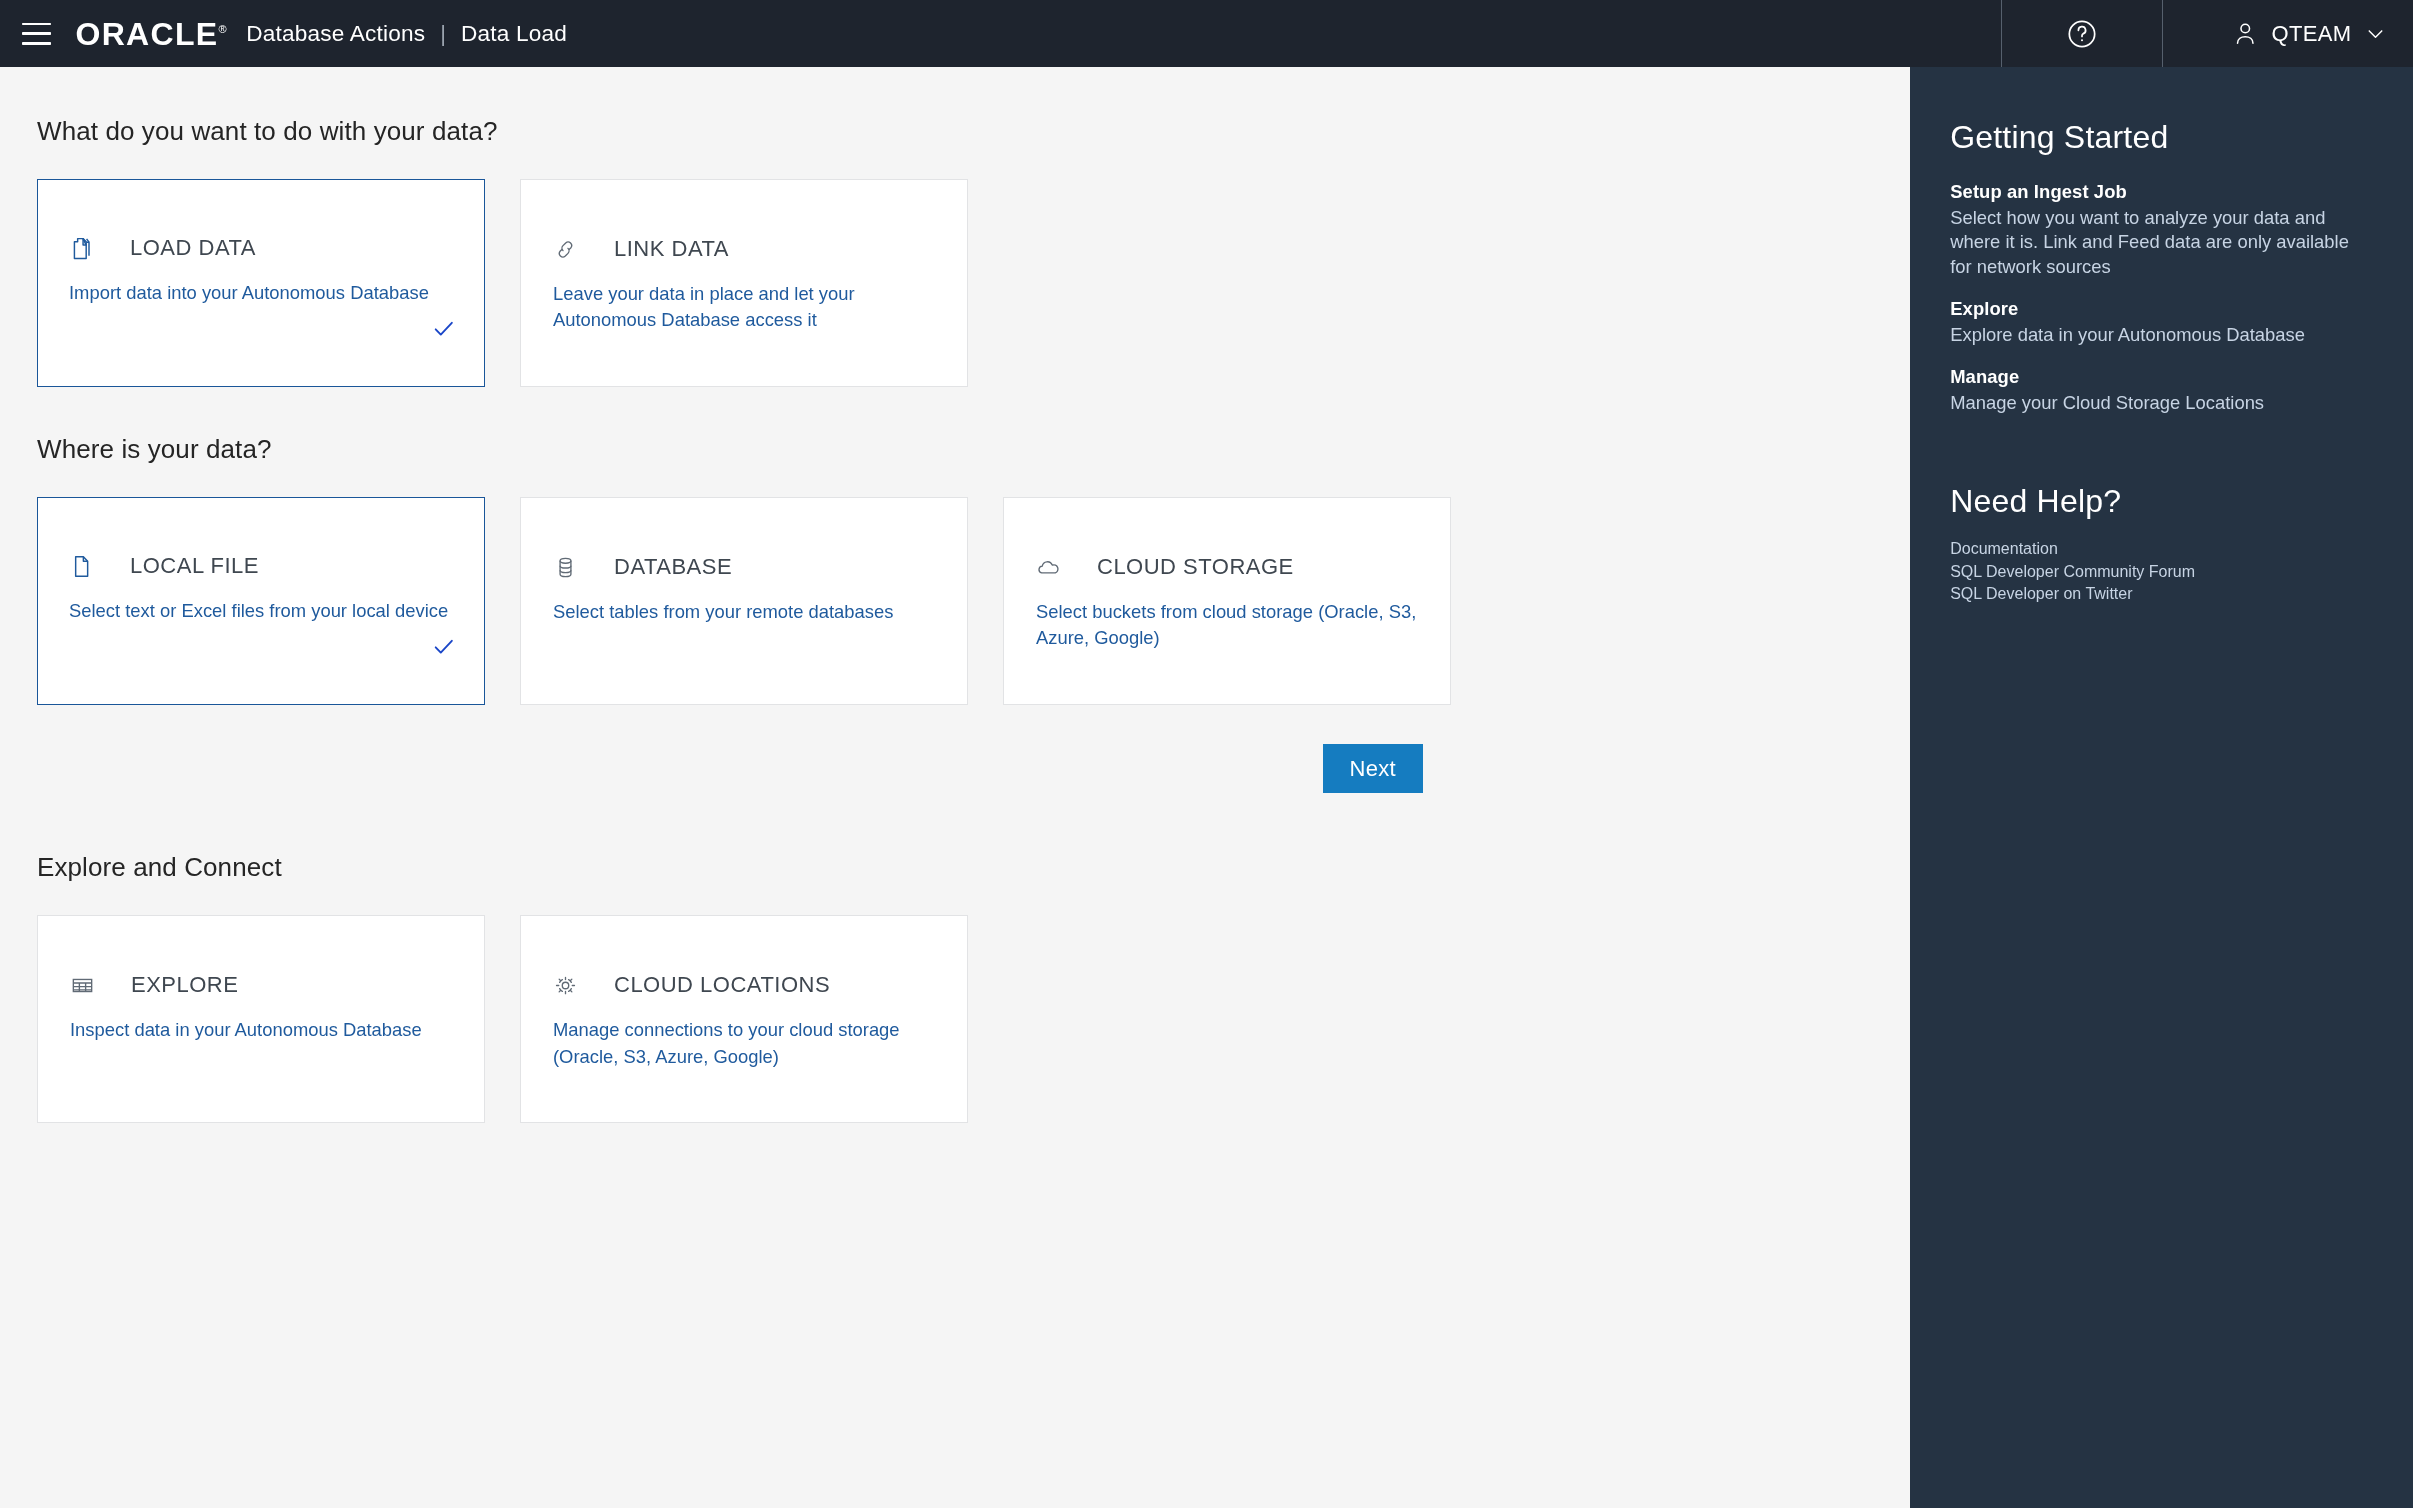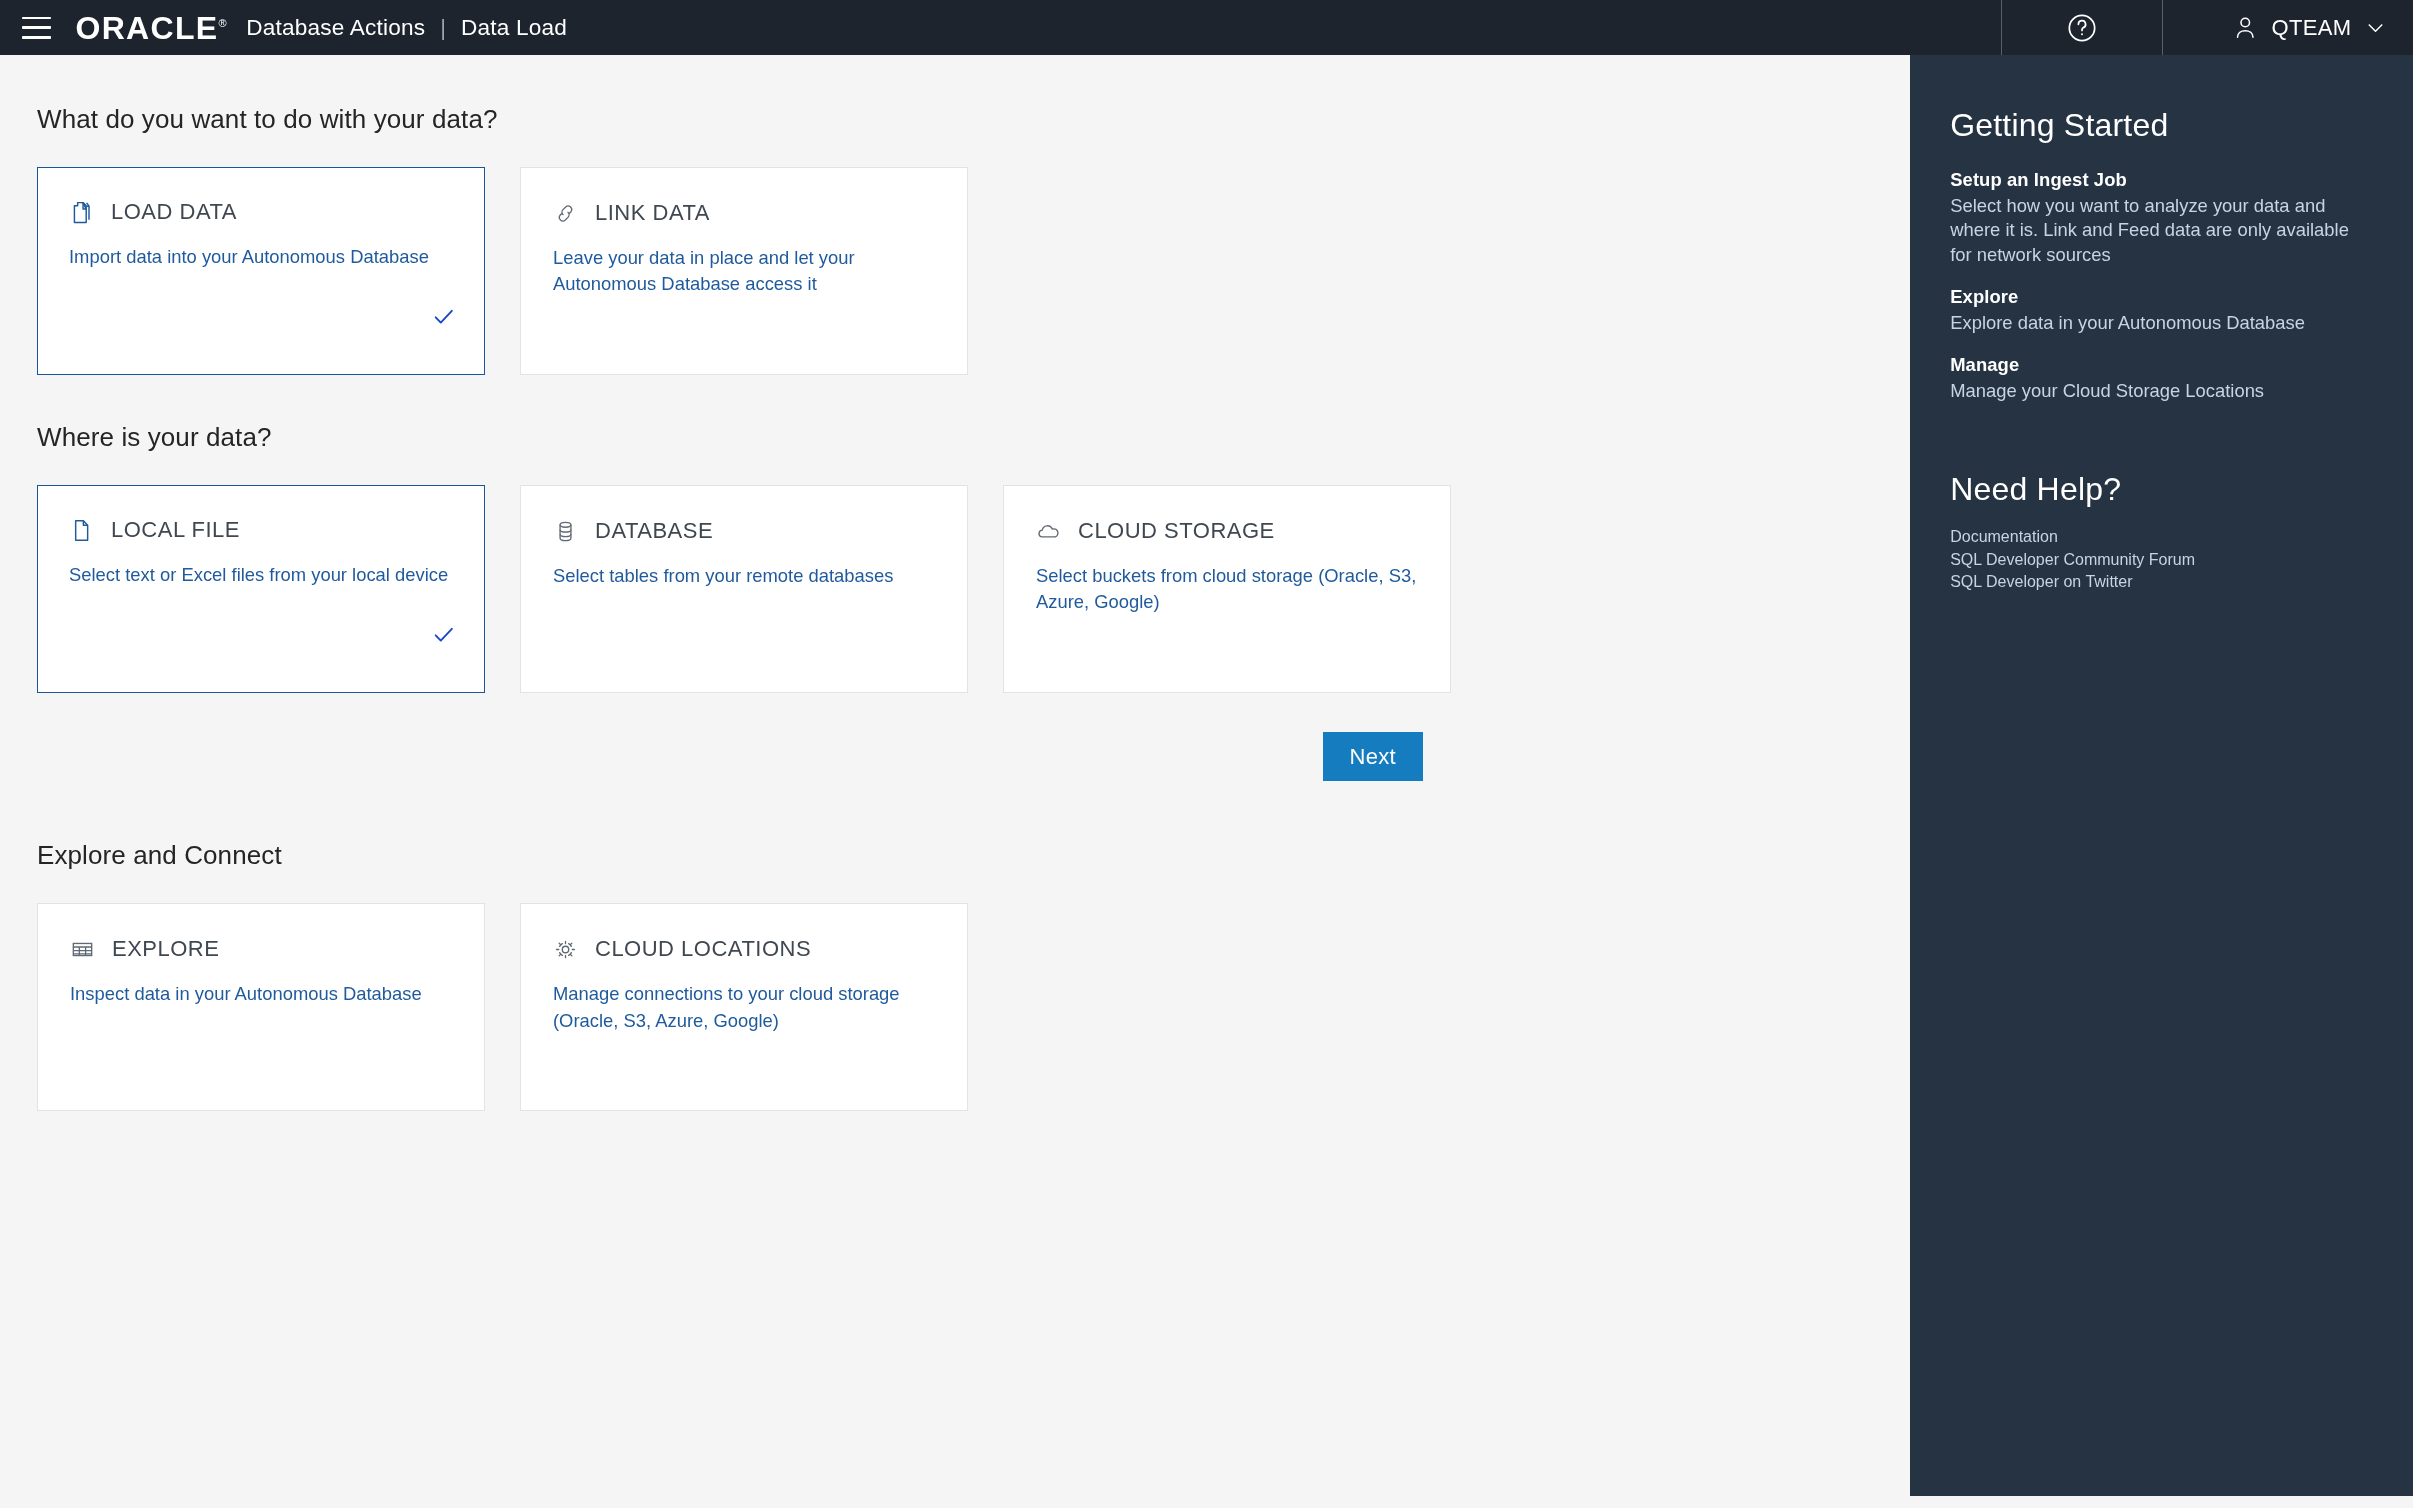--- a/index.html
+++ b/index.html
@@ -4,21 +4,21 @@
 <style>
   * { box-sizing: border-box; margin: 0; padding: 0; }
   html, body {
     width: 2413px; height: 1508px;
     font-family: "Liberation Sans", sans-serif;
     background: #f5f5f5; overflow: hidden;
   }
 
   
   .header {
-    height: 55px; background: #1e242e;
+    height: 67px; background: #1e242e;
     display: flex; align-items: center;
     position: relative;
   }
   .hamburger {
     width: 28.5px; height: 22px;
     margin-left: 22px; margin-right: 25px;
     display: flex; flex-direction: column; justify-content: space-between;
     cursor: pointer;
   }
   .hamburger span { display: block; height: 2.5px; background: #fff; border-radius: 0.8px; }
@@ -67,21 +67,21 @@
   .section-title.third { margin-top: 59px; }
 
   .card-row { display: flex; gap: 35px; }
   .card {
     width: 448px; height: 208px;
     background: #fff; border: 0.8px solid #e2e3e5;
     position: relative; cursor: pointer;
     padding: 32px 30px 16px 32px;
   }
   .card.selected { border: 1.7px solid #1a5699; padding: 31px 29px 0 31px; }
-  .card-head { display: flex; align-items: center; gap: 17px; }
+  .card-head { display: flex; align-items: center; gap: 36px; margin-top: 24px; }
   .card-title {
     font-size: 22px; color: #3f4750; letter-spacing: 0.5px; font-weight: 400;
   }
   .card-desc {
     margin-top: 19px; font-size: 18.4px; line-height: 1.42;
     color: #1f5a9d; max-width: 385px;
   }
   .check {
     position: absolute; right: 28.5px; bottom: 42px;
     color: #1a46c8;

